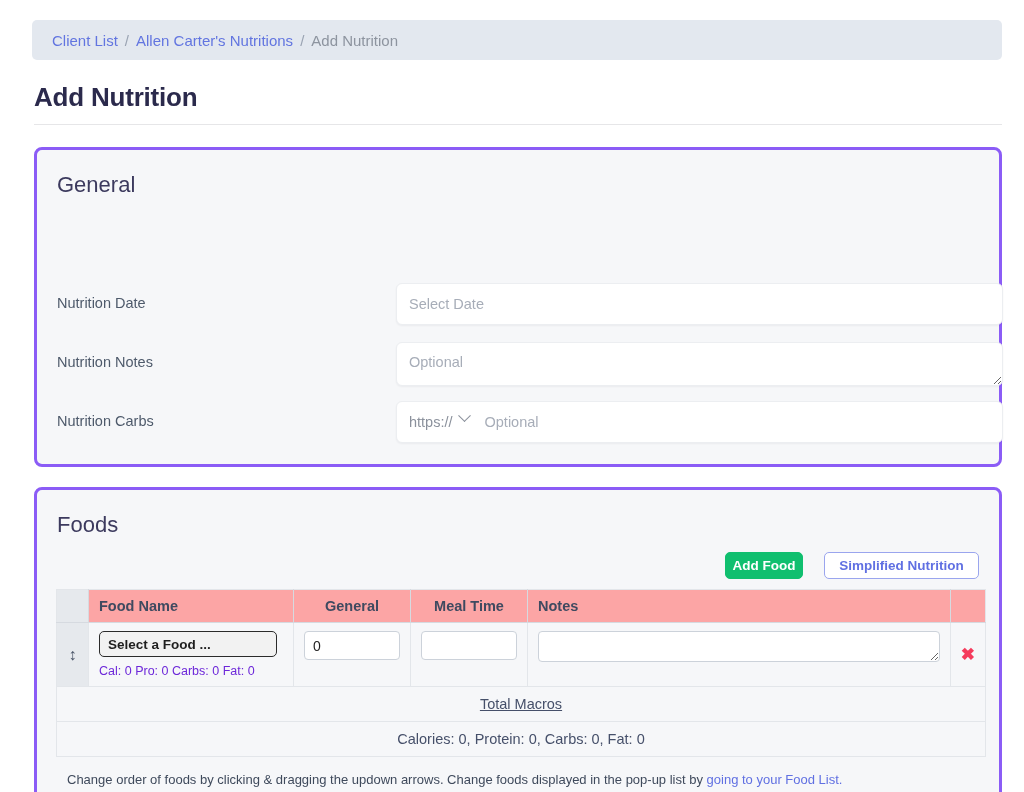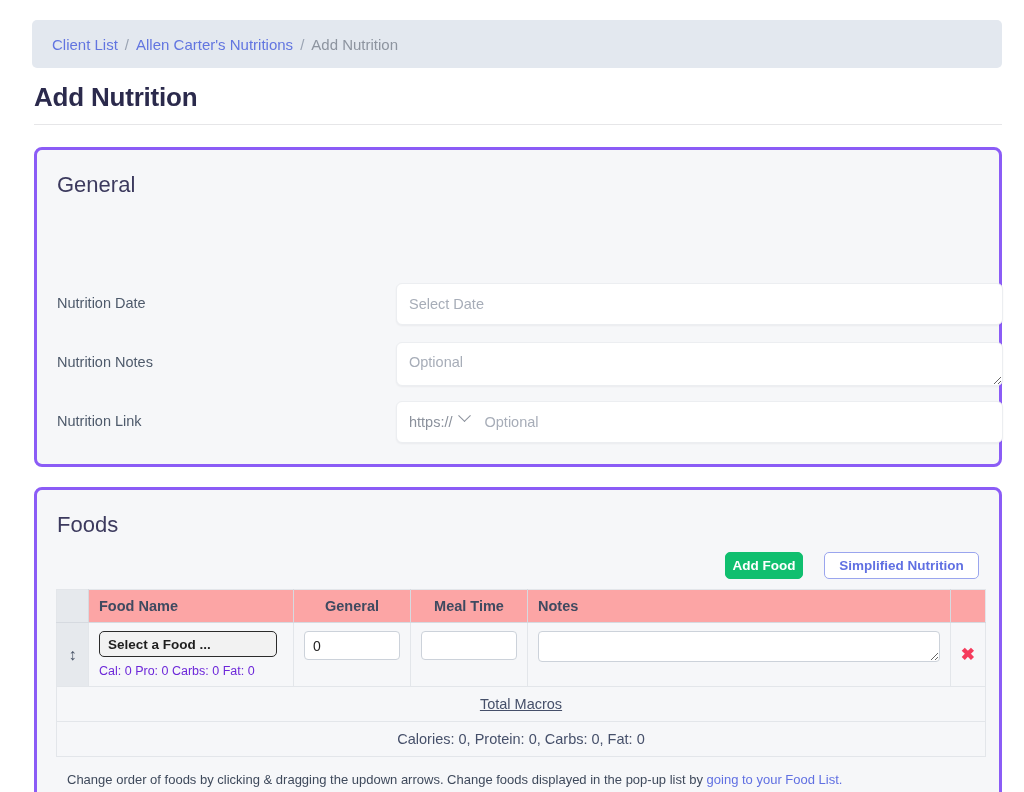--- a/index.html
+++ b/index.html
@@ -8,21 +8,21 @@
     width: 1024px; height: 792px;
     background: #ffffff;
     font-family: "Liberation Sans", sans-serif;
     overflow: hidden;
   }
   .page { width: 1024px; height: 792px; position: relative; }
 
   
   .breadcrumb-bar {
     position: absolute; left: 32px; top: 20px;
-    width: 970px; height: 48px;
+    width: 970px; height: 40px;
     background: #e3e8ef;
     border-radius: 5px;
     display: flex; align-items: center;
     padding-left: 20px;
     font-size: 15px;
   }
   .crumb-link { color: #6275e0; text-decoration: none; }
   .crumb-sep { color: #9aa3b2; margin: 0 7px; }
   .crumb-current { color: #8d949f; }
 
@@ -236,21 +236,21 @@
       <label class="form-label" style="top:12px;">Nutrition Date</label>
       <input class="field-input" type="text" style="top: 0px; height: 42px;" placeholder="Select Date">
     </div>
 
     <div class="form-row" style="top:192px; height:44px;">
       <label class="form-label" style="top:12px;">Nutrition Notes</label>
       <textarea class="field-input" style="top: 0px; height: 44px;" placeholder="Optional"></textarea>
     </div>
 
     <div class="form-row" style="top:251px; height:42px;">
-      <label class="form-label" style="top:12px;">Nutrition Link</label>
+      <label class="form-label" style="top:12px;">Nutrition Carbs</label>
       <div class="link-group" style="top:0;">
         <span class="link-scheme">
           <span>https://</span>
           <i class="chev"></i>
         </span>
         <input class="link-input" type="text" placeholder="Optional" style="">
       </div>
     </div>
   </div>
 

